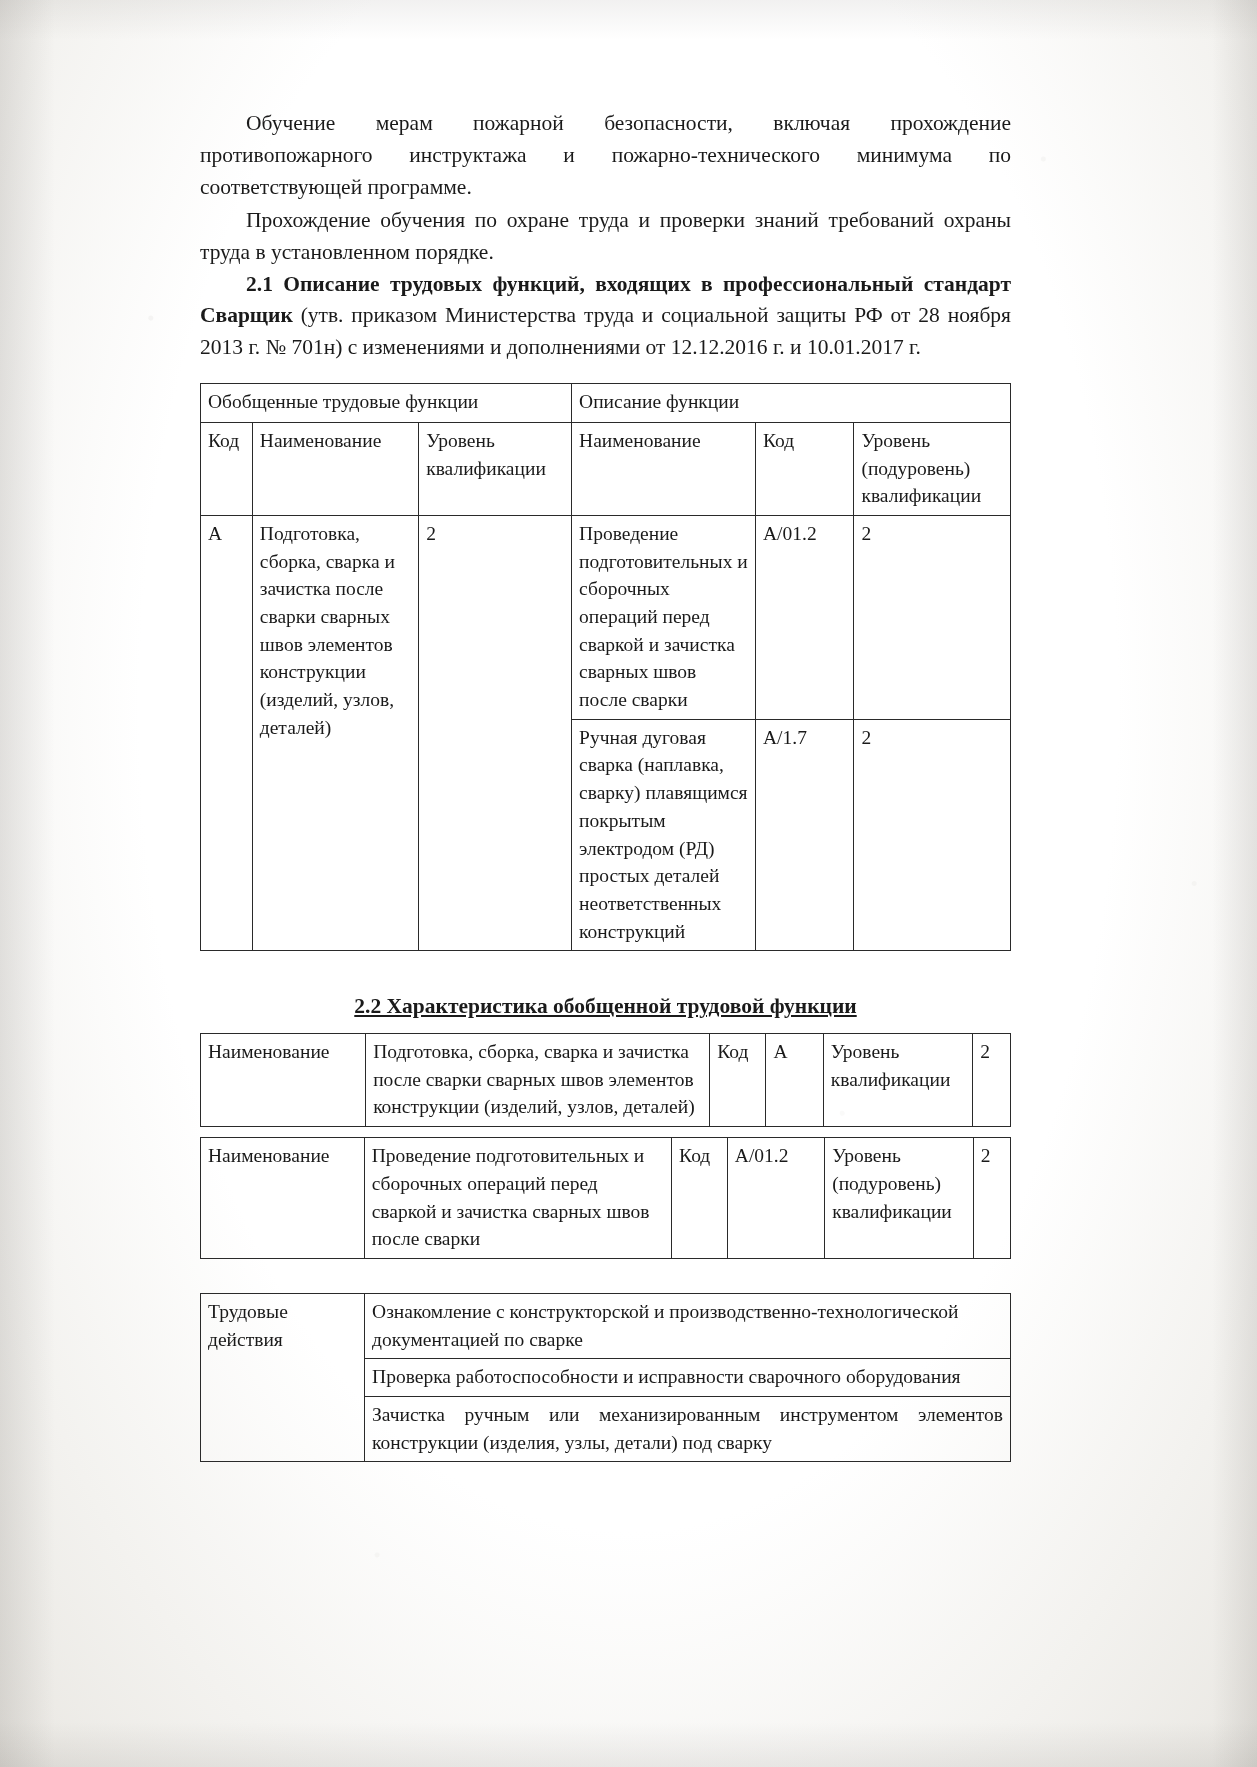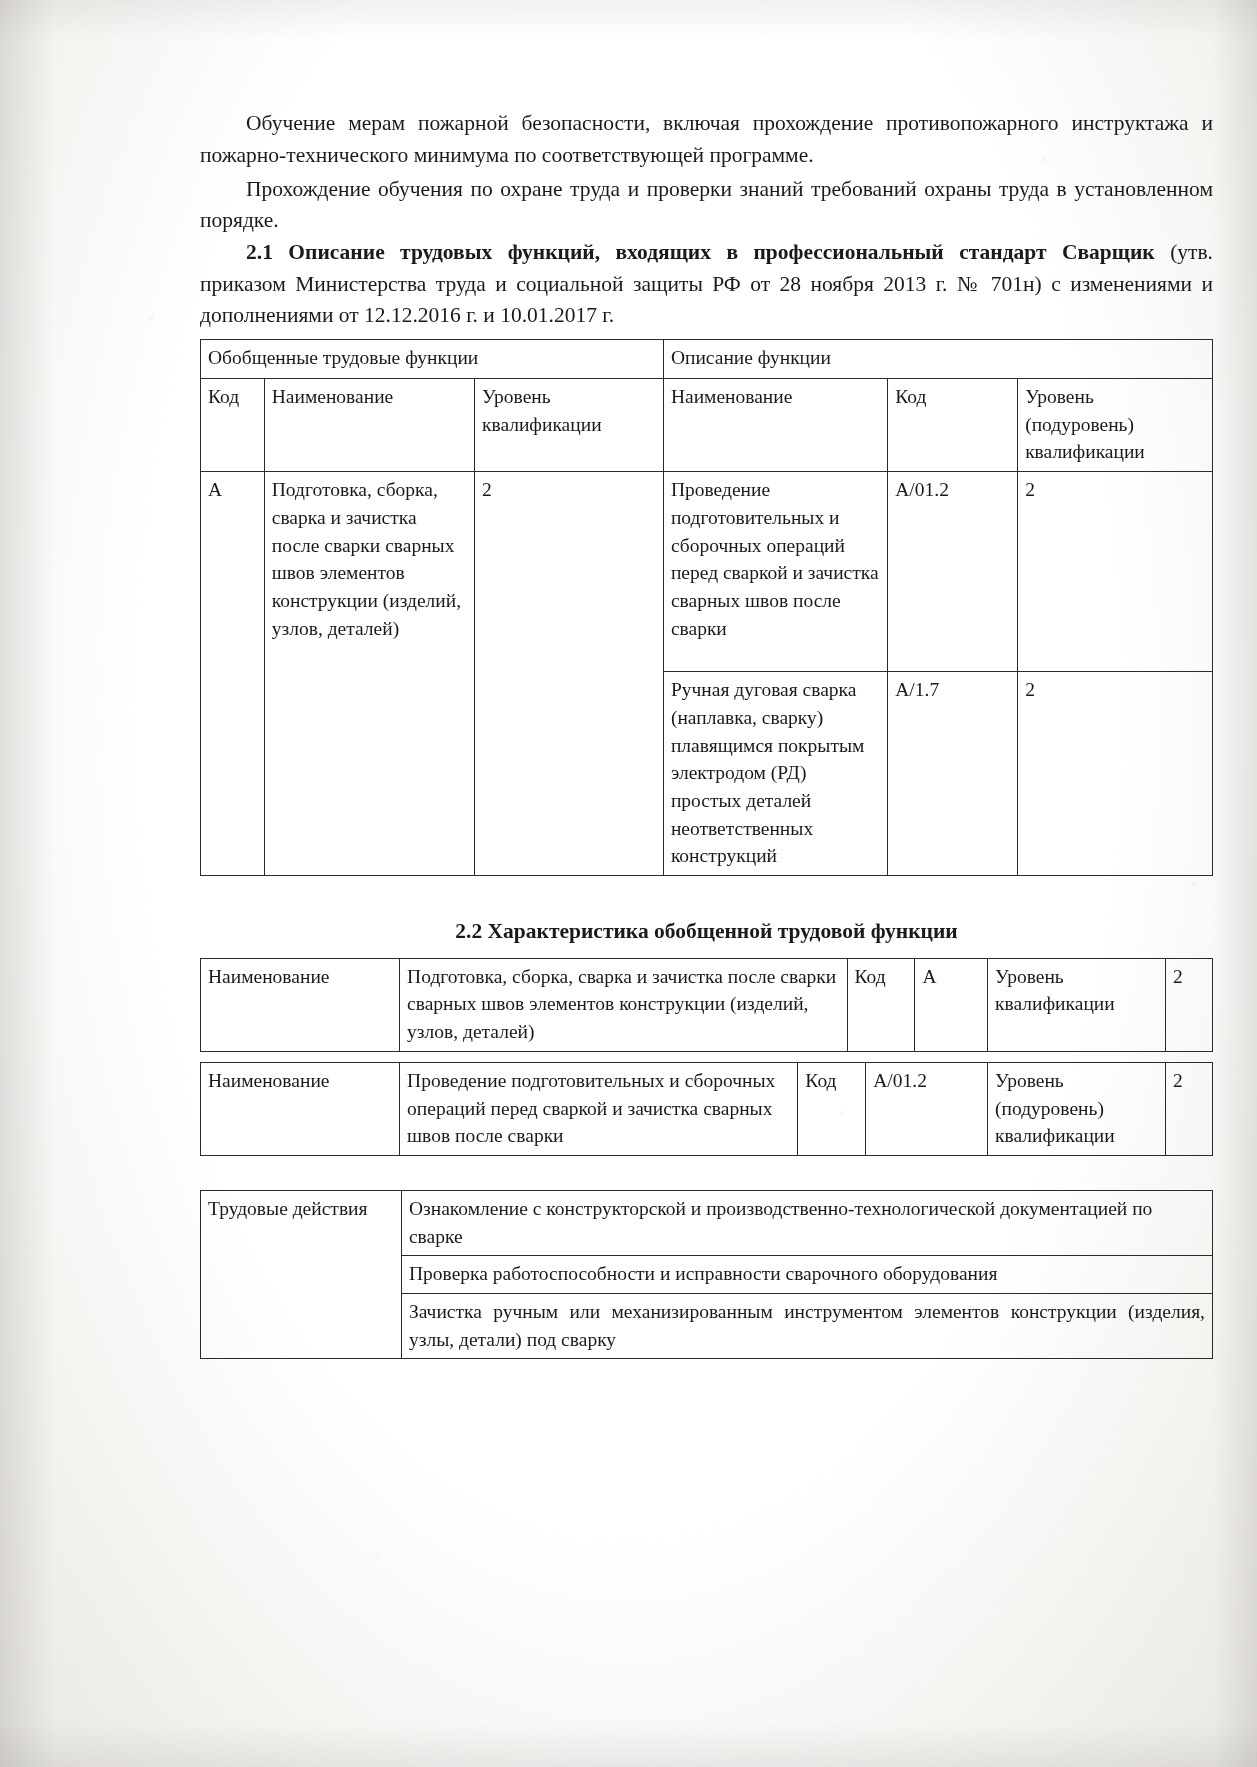--- a/index.html
+++ b/index.html
@@ -42,21 +42,21 @@
       radial-gradient(circle at 12% 18%, rgba(160,155,148,.25) 0 2px, transparent 3px),
       radial-gradient(circle at 83% 9%, rgba(160,155,148,.22) 0 2px, transparent 3px),
       radial-gradient(circle at 67% 63%, rgba(160,155,148,.15) 0 2px, transparent 3px),
       radial-gradient(circle at 30% 88%, rgba(160,155,148,.18) 0 2px, transparent 3px),
       radial-gradient(circle at 95% 50%, rgba(160,155,148,.18) 0 2px, transparent 3px);
   }
   .content {
     position: absolute;
     left: 200px;
     top: 108px;
-    width: 1013px;
+    width: 811px;
   }
   p {
     margin: 0;
     font-size: 21.5px;
     line-height: 1.48;
     text-align: justify;
     text-justify: inter-word;
   }
   .indent { text-indent: 46px; }
   .gap-lg { margin-top: 26px; }
@@ -85,32 +85,32 @@
     font-size: 19px;
     line-height: 1.42;
   }
   table td, table th {
     border: 1px solid #2a2a2a;
     padding: 4px 7px 5px 7px;
     vertical-align: top;
     font-weight: normal;
     text-align: left;
   }
-  .t-main { margin-top: 8px; padding-left: 22px; }
+  .t-main { margin-top: 20px; padding-left: 22px; }
   .t-main td { font-size: 19.5px; }
   .t-main .hdr td { padding-bottom: 6px; }
 
   .t-small { margin-top: 10px; }
   .t-small td { font-size: 19.5px; line-height: 1.42; }
 
   .t-actions { margin-top: 34px; border-radius: 13px; }
   .t-actions td { font-size: 19.5px; line-height: 1.42; }
   .just { text-align: justify; }
 
-  .mt-sec { margin-top: 40px; }
+  .mt-sec { margin-top: 40px; text-decoration: underline; }
   .mt-sec2 { margin-top: 36px; }
 
   .cell-tall { height: 190px; }
   .nowrap { white-space: nowrap; }
 </style>
 </head>
 <body>
 
 <div class="page"></div>
 <div class="noise"></div>

